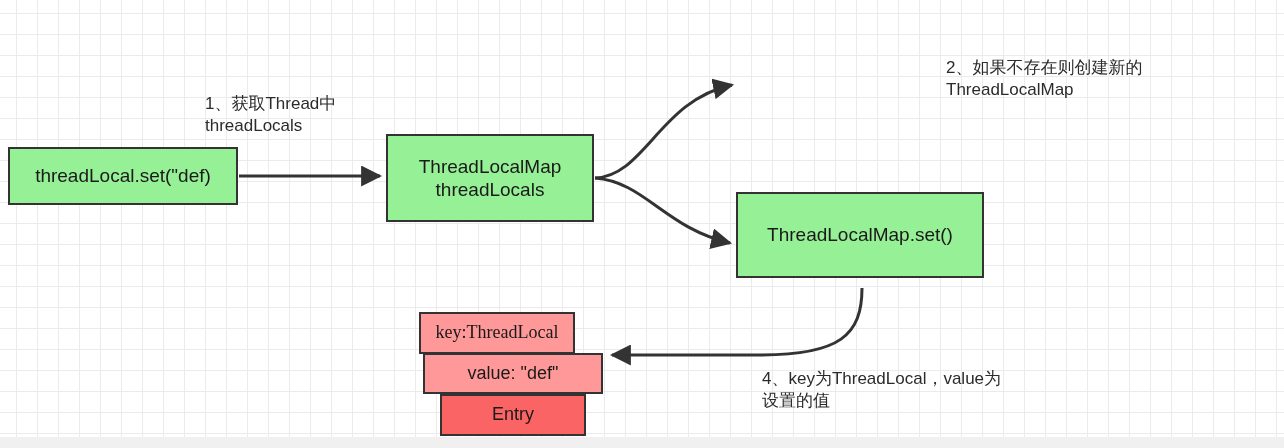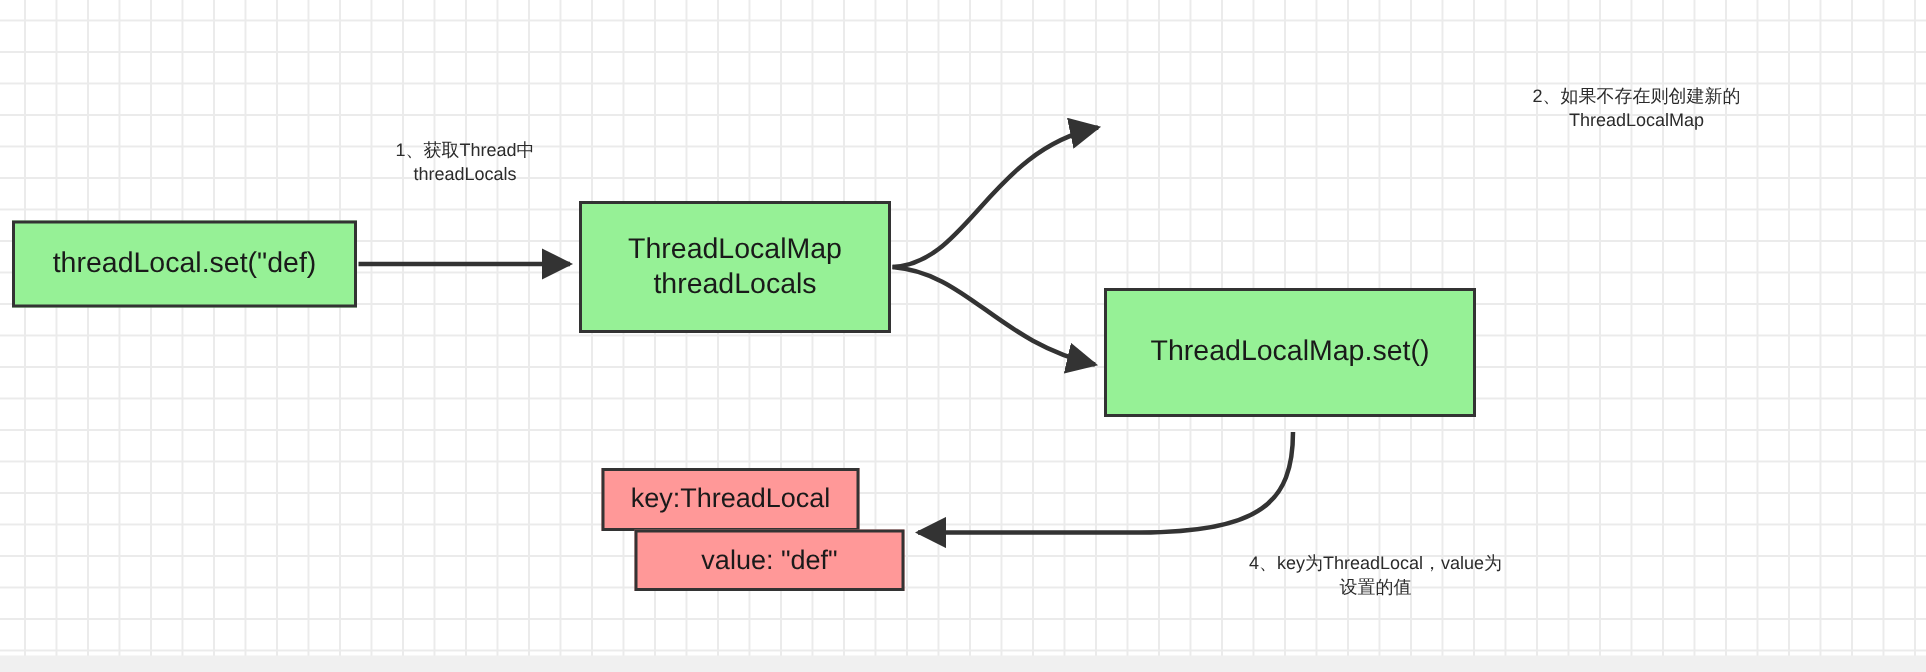--- a/index.html
+++ b/index.html
@@ -57,23 +57,23 @@
     background: #ff9898;
     font-size: 18px;
   }
   .cell-dark {
     background: #fb6464;
     font-size: 18px;
   }
   .annot {
     position: absolute;
     color: #2b2b2b;
-    font-size: 12px;
+    font-size: 17px;
     line-height: 1.32;
-    text-align: center;
+    text-align: left;
     white-space: pre-line;
   }
 </style>
 </head>
 <body>
 
 <div id="canvas">
 
   <svg class="edges" viewBox="0 0 1284 448" xmlns="http://www.w3.org/2000/svg">
     <defs>
@@ -92,24 +92,25 @@
   </svg>
 
   <div class="node green" style="left:8px; top:147px; width:230px; height:58px;">threadLocal.set("def)</div>
 
   <div class="node green" style="left:386px; top:134px; width:208px; height:88px;">ThreadLocalMap
 threadLocals</div>
 
 
   <div class="node green" style="left:736px; top:192px; width:248px; height:86px;">ThreadLocalMap.set()</div>
 
-  <div class="node cell-light" style="left:401px; top:312px; width:172px; height:42px;">key:ThreadLocal</div>
+  <div class="node cell-light" style="left:419px; top:312px; width:156px; height:42px;font-family:Liberation Serif, serif;">key:ThreadLocal</div>
 
   <div class="node cell-light" style="left:423px; top:353px; width:180px; height:41px;">value: "def"</div>
 
+  <div class="node cell-dark" style="left:440px; top:394px; width:146px; height:42px;">Entry</div>
 
   <div class="annot" style="left:205px; top:93px; width:210px;">1、获取Thread中
 threadLocals</div>
 
   <div class="annot" style="left:946px; top:57px; width:290px;">2、如果不存在则创建新的
 ThreadLocalMap</div>
 
 
   <div class="annot" style="left:762px; top:368px; width:310px;">4、key为ThreadLocal，value为
 设置的值</div>

